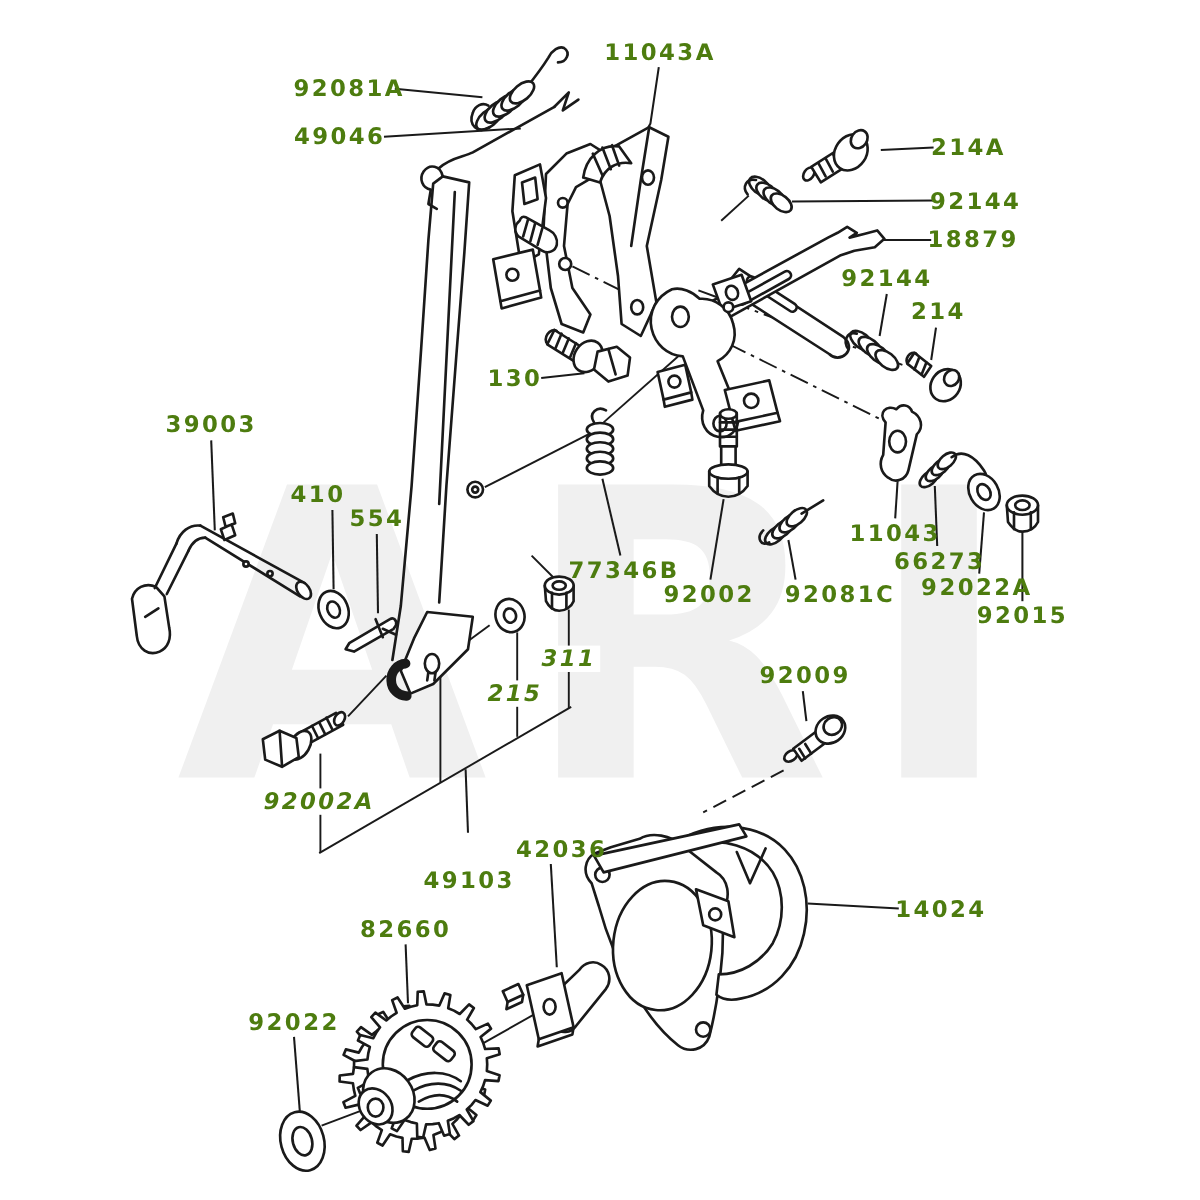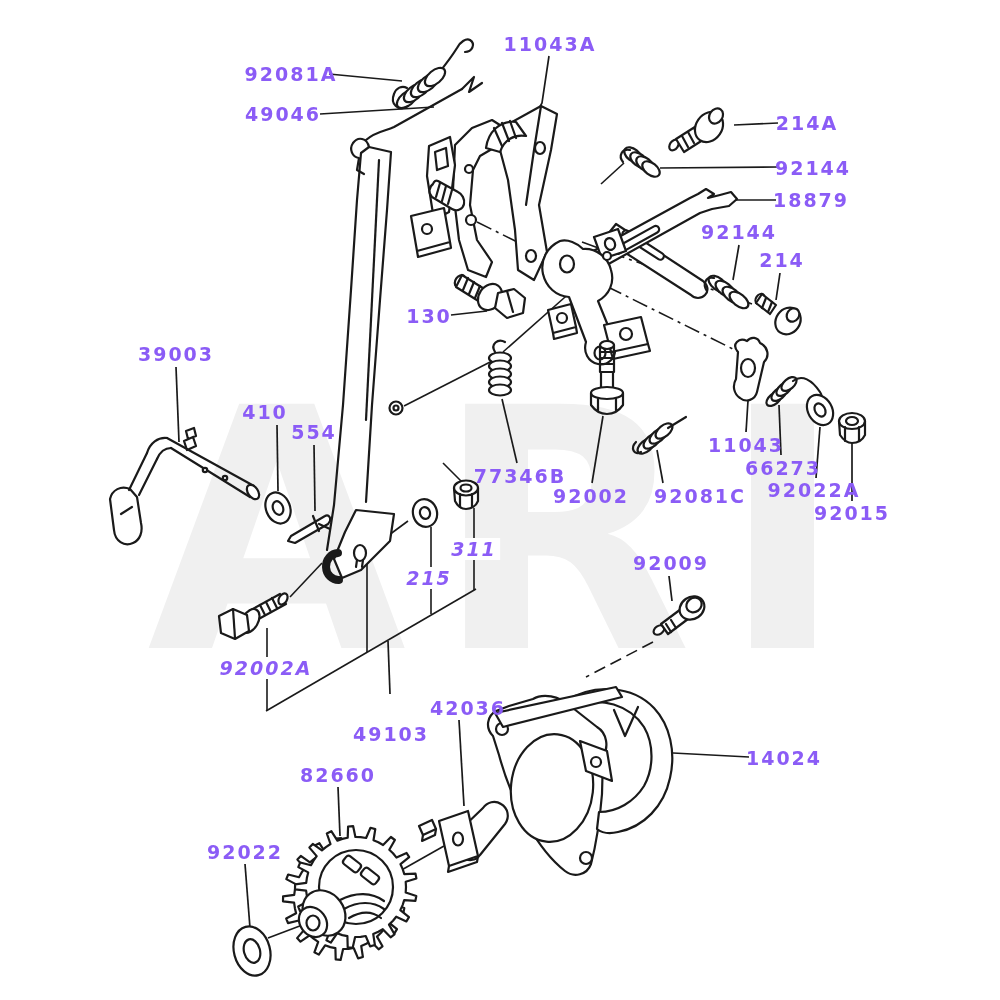--- a/index.html
+++ b/index.html
@@ -1,21 +1,21 @@
 <!DOCTYPE html>
 <html><head>
 <meta charset="utf-8">
 <style>
   html,body{margin:0;padding:0;background:#fff;}
   .stage{position:relative;width:1000px;height:1000px;background:#fff;overflow:hidden;
          font-family:"DejaVu Sans",sans-serif;}
   .stage svg{position:absolute;left:0;top:0;}
   .labels{position:absolute;left:0;top:0;width:100%;height:100%;}
   .lbl{position:absolute;transform:translate(-50%,-50%);
-       font:700 19px "DejaVu Sans",sans-serif;letter-spacing:2px;color:#8b5cf6;
+       font:700 19px "DejaVu Sans",sans-serif;letter-spacing:2px;color:#4d7c0f;
        white-space:nowrap;}
   .lbl.bg{background:#fff;padding:0 3px;font-style:italic;}
 </style>
 </head>
 <body>
 
 <div class="stage">
 
 <svg width="1000" height="1000" viewBox="0 0 1000 1000">
 

